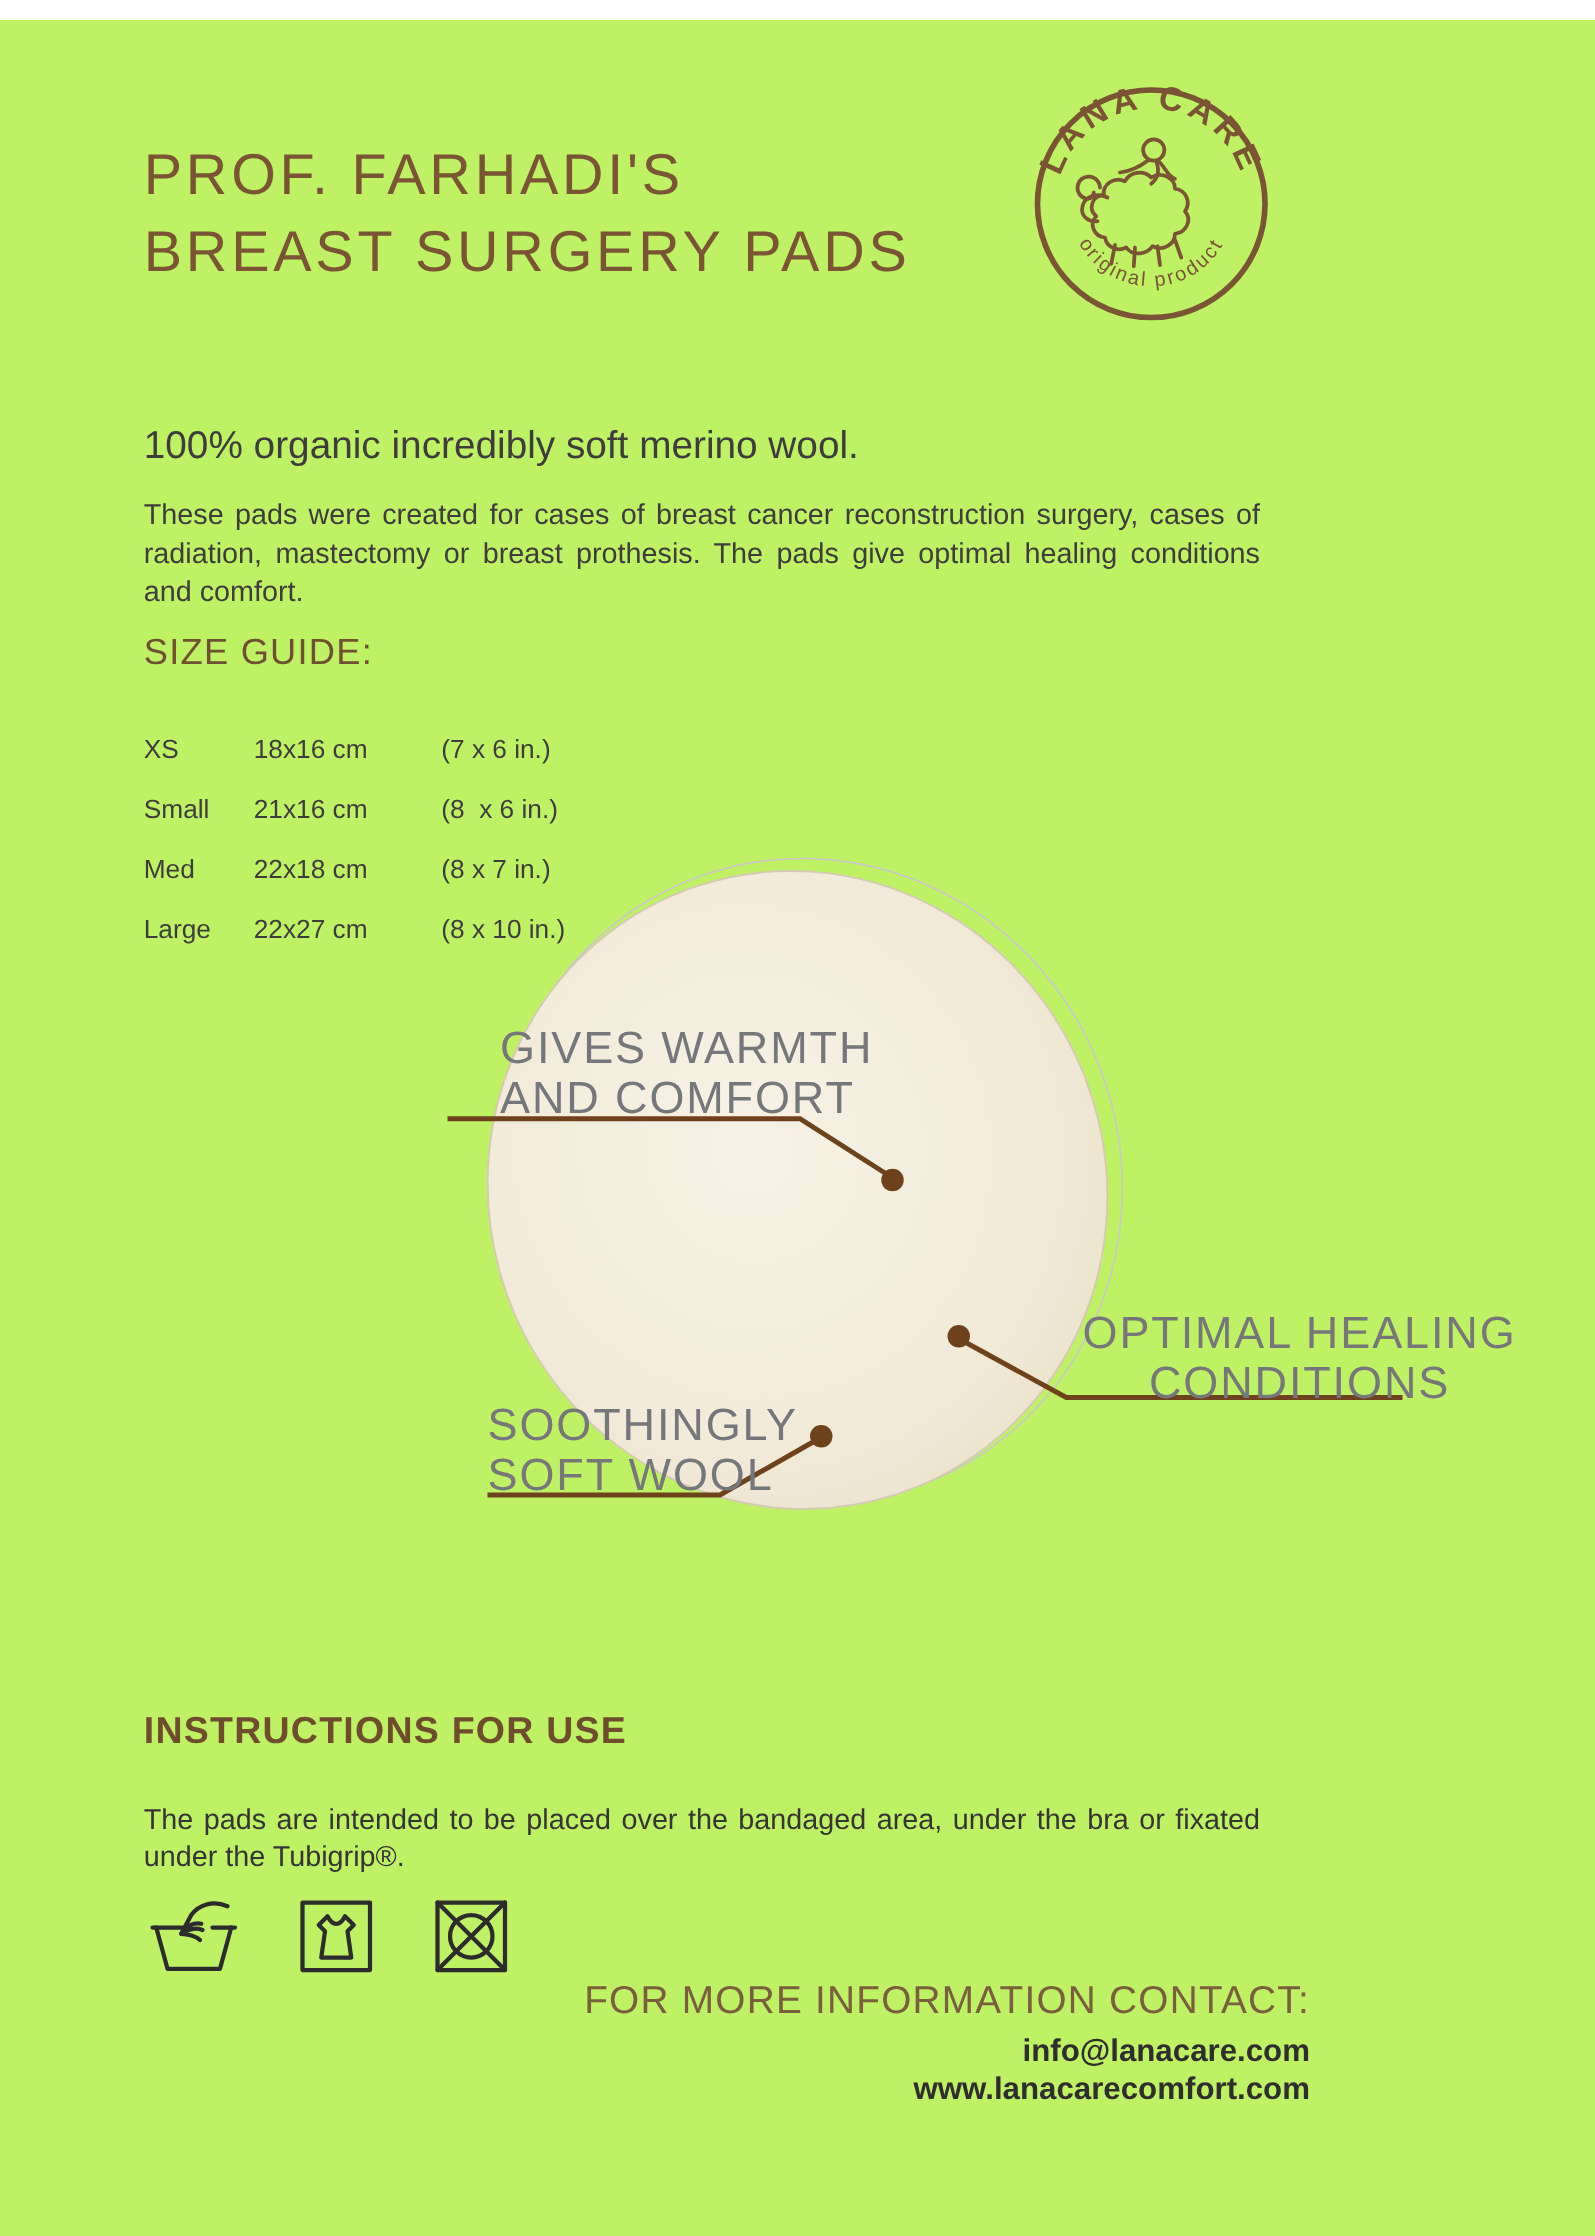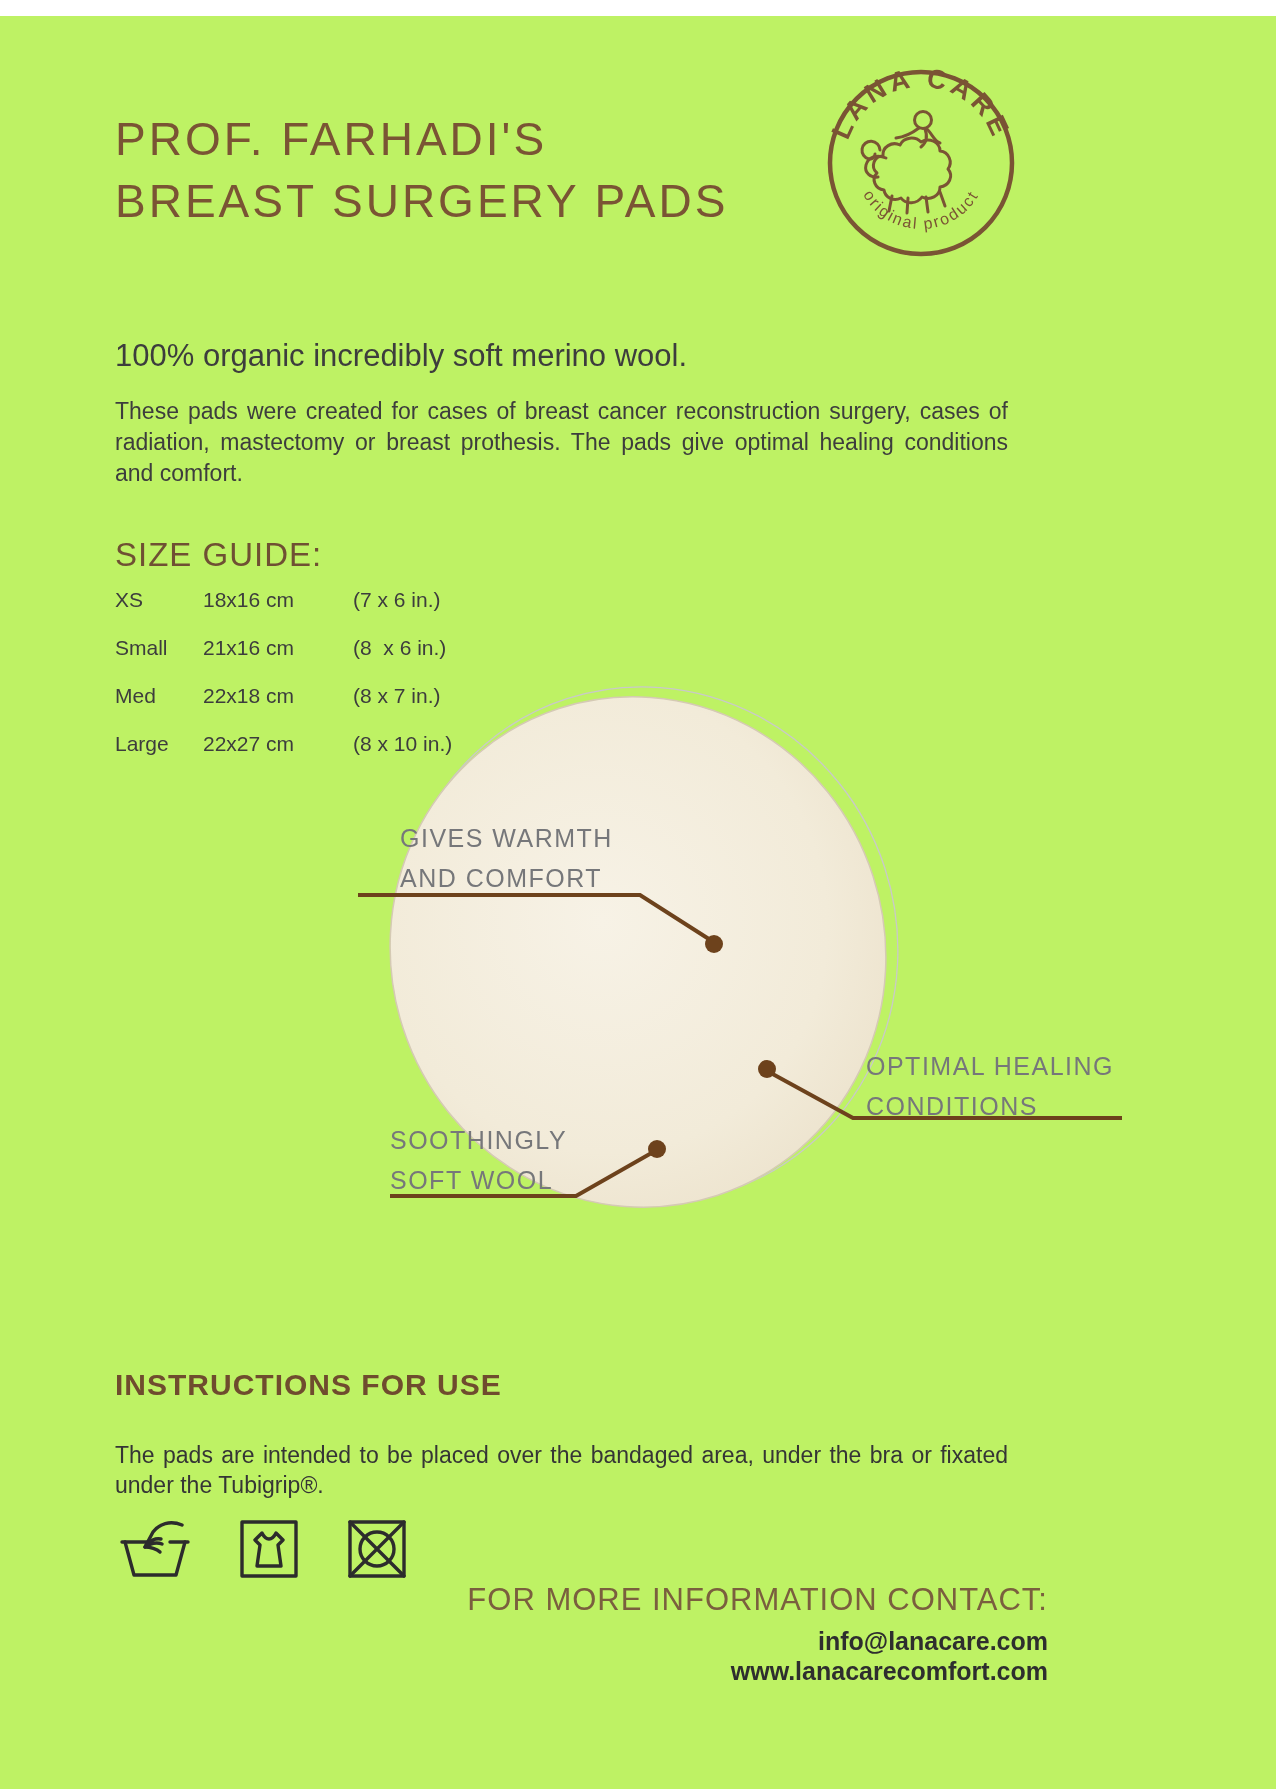--- a/index.html
+++ b/index.html
@@ -16,37 +16,37 @@
 
   .tagline {
     position:absolute; left:115px; top:322px; width:893px; margin:0;
     font-size:31px; color:#3d3d3d;
   }
   .desc {
     position:absolute; left:115px; top:380px; width:893px; margin:0;
     font-size:23px; line-height:31px; color:#3d3d3d; text-align:justify;
   }
   .sg-head {
-    position:absolute; left:115px; top:520px; margin:0;
-    font-size:33px; font-weight:300; letter-spacing:1px; color:#6f5033;
+    position:absolute; left:115px; top:490px; margin:0;
+    font-size:29px; font-weight:300; letter-spacing:1px; color:#6f5033;
   }
   .sg-table { position:absolute; left:115px; top:572px; width:500px; }
   .sg-row { position:relative; height:48px; font-size:21px; color:#3d3d3d; }
   .sg-size { position:absolute; left:0; }
   .sg-cm   { position:absolute; left:88px; }
   .sg-in   { position:absolute; left:238px; white-space:pre-wrap; }
 
   .pad-svg { position:absolute; left:0; top:0; pointer-events:none; }
 
   .callout {
-    position:absolute; font-size:25px; line-height:40px; font-weight:300;
+    position:absolute; font-size:36px; line-height:40px; font-weight:300;
     letter-spacing:1.5px; color:#76777a;
   }
   .callout-warmth  { left:400px; top:802px; }
-  .callout-healing { left:866px; top:1030px; }
+  .callout-healing { left:866px; top:1030px;text-align:center; }
   .callout-soft    { left:390px; top:1104px; }
 
   .inst-head {
     position:absolute; left:115px; top:1352px; margin:0;
     font-size:30px; font-weight:700; letter-spacing:1px; color:#6f4c2e;
   }
   .inst-body {
     position:absolute; left:115px; top:1424px; width:893px; margin:0;
     font-size:23px; line-height:30px; color:#353535; text-align:justify;
   }

